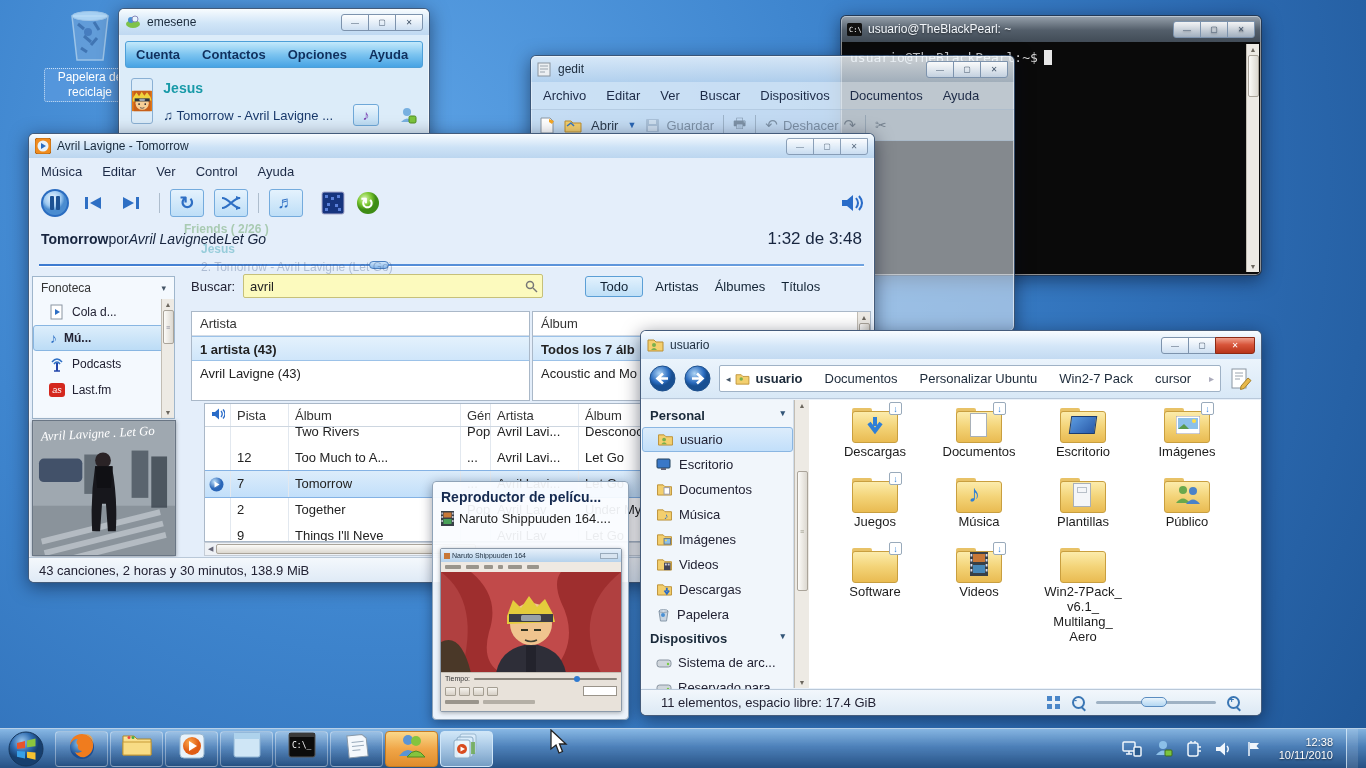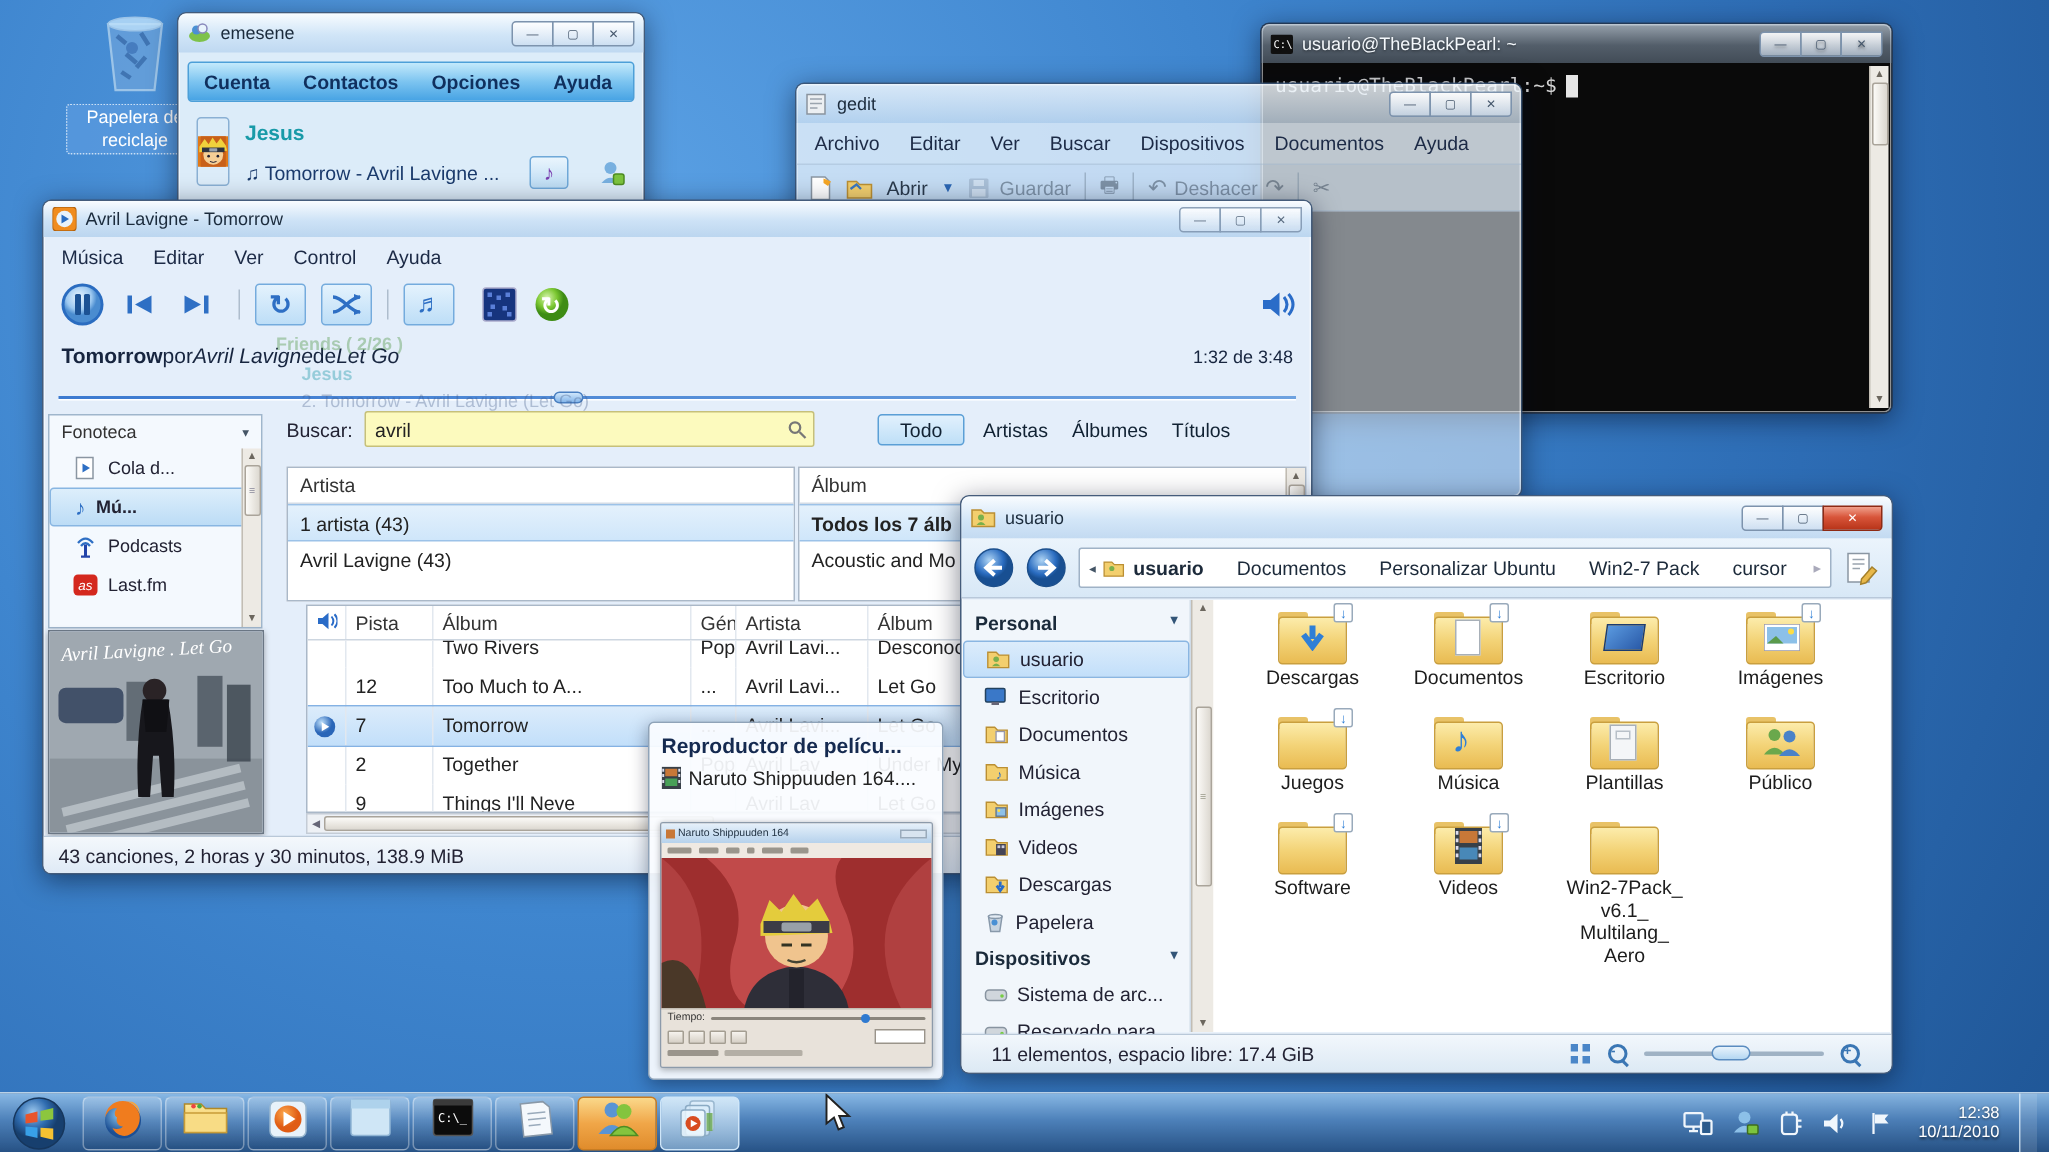--- a/index.html
+++ b/index.html
@@ -74,21 +74,21 @@
 .pmain{position:absolute;left:162px;top:140px;right:3px;bottom:26px}
 .srow{display:flex;align-items:center;gap:8px;font-size:13px;color:#223}
 .sinput{width:300px;height:24px;background:#fcfabe;border:1px solid #c6c07a;border-radius:2px;
  font-size:13px;color:#222;padding:0 22px 0 6px;position:relative;display:flex;align-items:center}
 .tab-sel{border:1px solid #5b9fd6;border-radius:3px;background:linear-gradient(#e2f1fd,#bedff7);padding:2px 14px;font-size:13px;color:#123}
 .tab{padding:2px 4px;font-size:13px;color:#123}
 .panes{position:absolute;left:0;top:37px;right:0;height:90px;display:flex;gap:2px}
 .pane{background:#fff;border:1px solid #aab8c8;flex:1;font-size:13px;color:#222;position:relative}
 .pane .hd{height:24px;line-height:24px;padding:0 8px;border-bottom:1px solid #d4dce6;color:#333}
 .pane .r{height:25px;line-height:25px;padding:0 8px}
-.pane .r.sel{background:linear-gradient(#e4f1fc,#cfe6fa);border-top:1px solid #9cc2e8;border-bottom:1px solid #9cc2e8;font-weight:normal}
+.pane .r.sel{background:linear-gradient(#e4f1fc,#cfe6fa);border-top:1px solid #9cc2e8;border-bottom:1px solid #9cc2e8;font-weight:bold}
 .ttable{position:absolute;left:13px;top:129px;right:0;bottom:14px;background:#fff;border:1px solid #aab8c8;overflow:hidden;font-size:13px;color:#222}
 .thead{display:flex;height:23px;line-height:23px;border-bottom:1px solid #cdd6e0;color:#333}
 .thead>div,.trow>div{padding:0 6px;border-right:1px solid #e2e8ef;white-space:nowrap;overflow:hidden}
 .c0{width:26px}.c1{width:58px}.c2{width:172px}.c3{width:30px}.c4{width:88px}.c5{width:108px}.c6{width:58px}
 .trows{overflow:hidden;height:118px}
 .trow{display:flex;height:26px;line-height:26px}
 .trow.play{background:linear-gradient(#dcecfb,#c2dffa);outline:1px solid #84b2e4}
 .hsb{position:absolute;left:13px;right:0;bottom:0;height:14px;background:#eef1f5;border:1px solid #c4ccd6;display:flex;align-items:center;font-size:7px;color:#667}
 .pstatus{position:absolute;left:0;right:0;bottom:0;height:25px;line-height:25px;padding:0 10px;
  background:linear-gradient(#f4f8fc,#dfeaf6);border-top:1px solid #b9c8d8;font-size:13px;color:#223;border-radius:0 0 5px 5px}
@@ -366,21 +366,21 @@
       <path d="M2 7 h5 l6 -5 v16 l-6 -5 h-5 Z" fill="#2a6cc8"></path>
       <path d="M16 5 q4 5 0 10 M19 3 q6 7 0 14" stroke="#2a6cc8" stroke-width="2" fill="none"></path>
     </svg>
   </div>
   <div class="inforow">
     <span style="font-weight:bold">Tomorrow</span>
       <span> por </span>
       <span style="font-style:italic">Avril Lavigne</span>
       <span> de </span>
       <span style="font-style:italic">Let Go</span>
-    <span style="margin-left:auto;font-size:12px">1:32 de 3:48</span>
+    <span style="margin-left:auto;font-size:17px">1:32 de 3:48</span>
   </div>
   <div class="prog">
     <div class="line"></div>
     <div class="hdl" style="left:40%"></div>
   </div>
   <div class="ghost" style="left:155px;top:88px;color:rgba(80,150,70,.4);font-weight:bold">Friends ( 2/26 )</div>
   <div class="ghost" style="left:172px;top:108px;color:rgba(24,150,165,.38);font-weight:bold">Jesus</div>
   <div class="ghost" style="left:172px;top:126px;color:rgba(60,85,130,.32)">2. Tomorrow - Avril Lavigne (Let Go)</div>
 
   <div class="spane">

